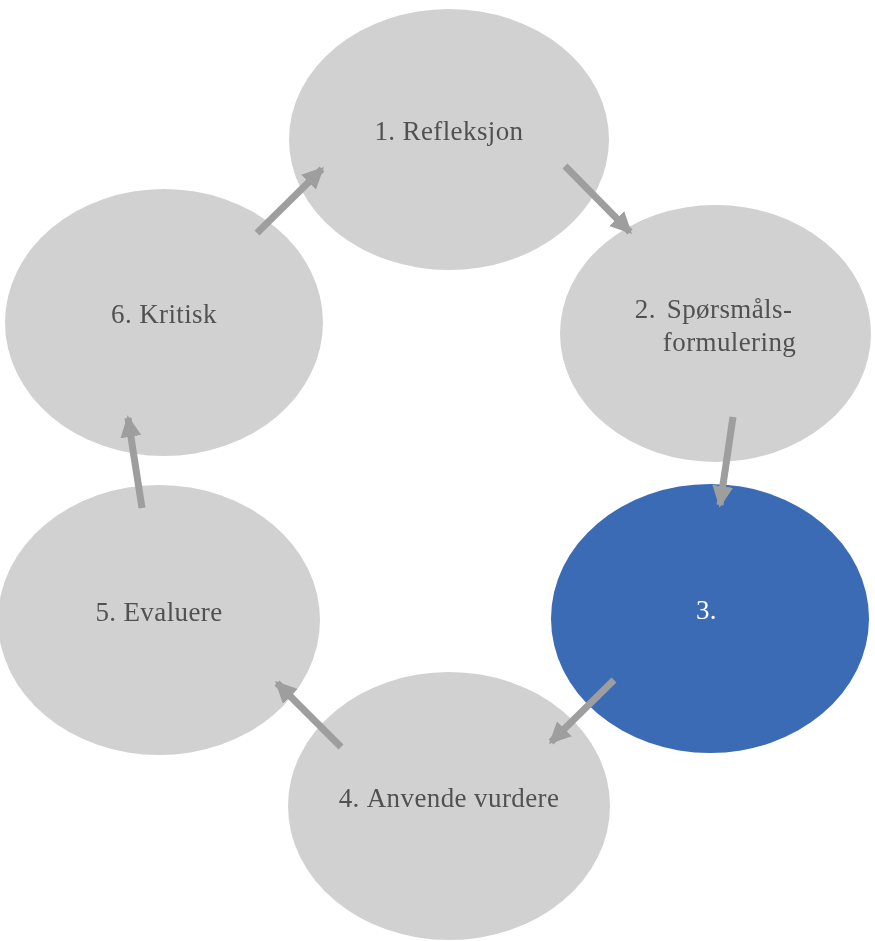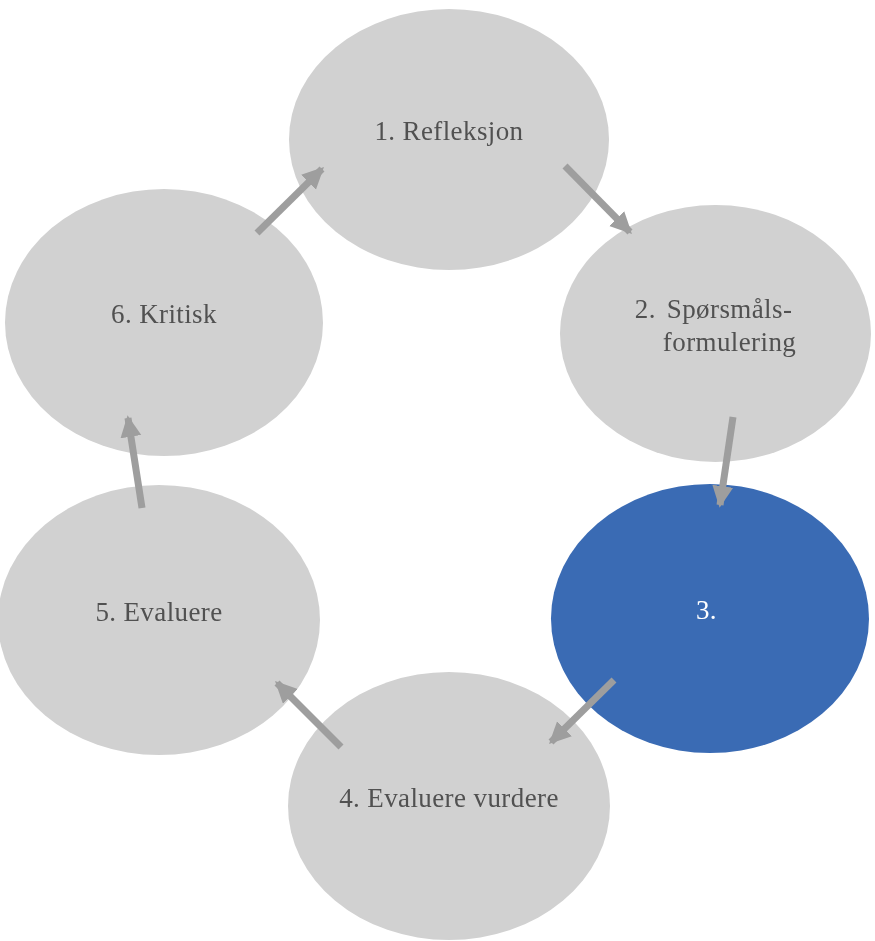--- a/index.html
+++ b/index.html
@@ -86,21 +86,21 @@
 
   <div class="ellipse step3">
     <div class="txt-wrap">
       <span class="num">3.</span>
     </div>
   </div>
 
   <div class="ellipse step4">
     <div class="txt-wrap">
       <span class="num">4.</span>
-      <span class="txt">Evaluere vurdere</span>
+      <span class="txt">Anvende vurdere</span>
     </div>
   </div>
 
   <div class="ellipse step5">
     <div class="txt-wrap">
       <span class="num">5.</span>
       <span class="txt">Evaluere</span>
     </div>
   </div>
 

